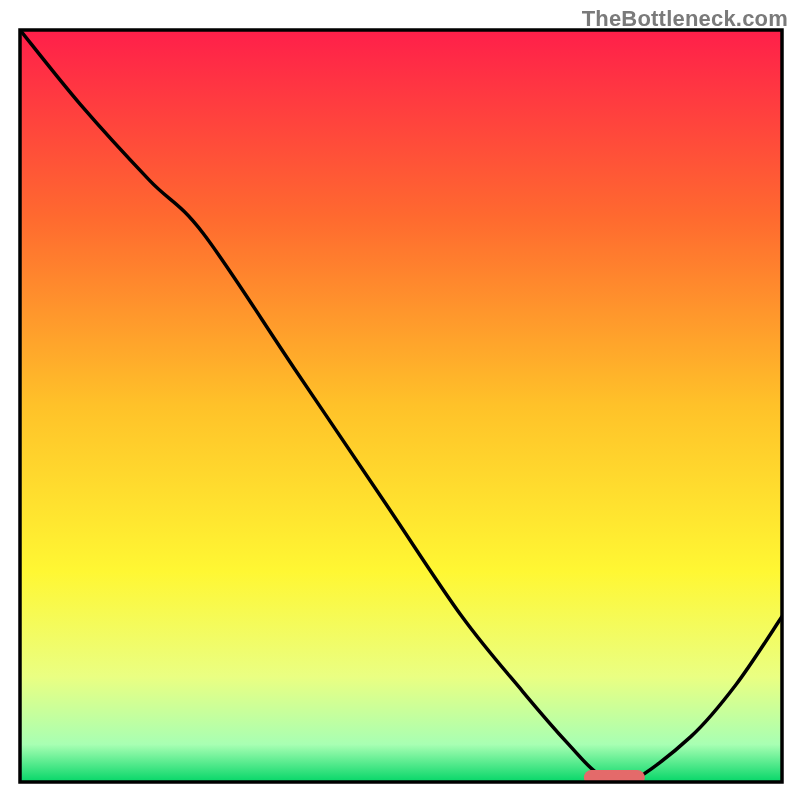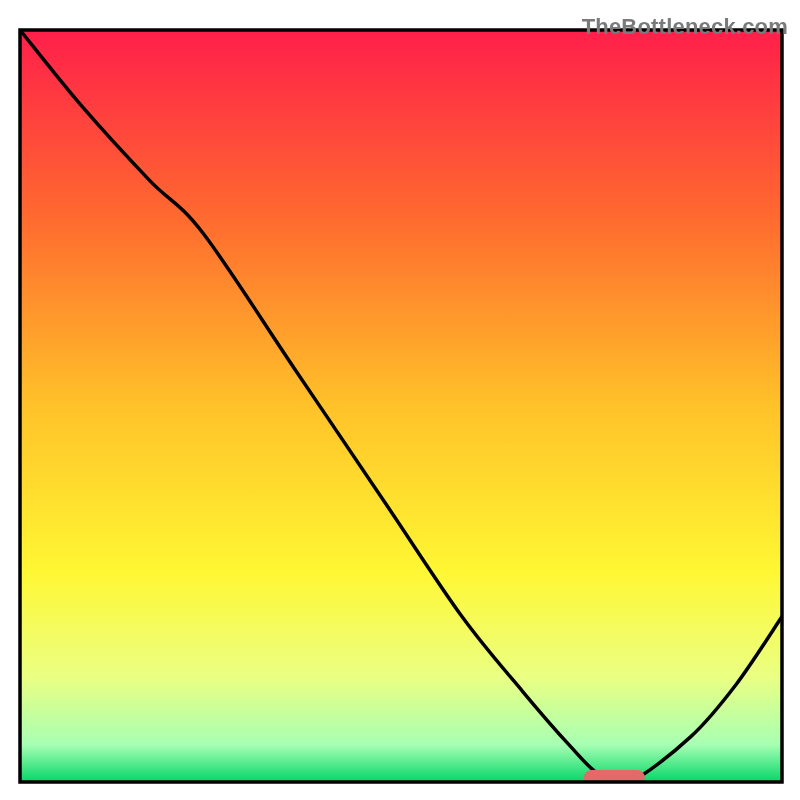--- a/index.html
+++ b/index.html
@@ -18,21 +18,20 @@
   .watermark {
     position: absolute;
     top: 6px;
     right: 12px;
     font-family: Arial, Helvetica, sans-serif;
     font-size: 22px;
     font-weight: bold;
     color: #7a7a7a;
     letter-spacing: 0.2px;
     z-index: 5;
-    margin-top: 8px;
   }
   svg.plot {
     position: absolute;
     left: 0;
     top: 0;
     width: 800px;
     height: 800px;
     z-index: 2;
   }
   .plot-area-border {

